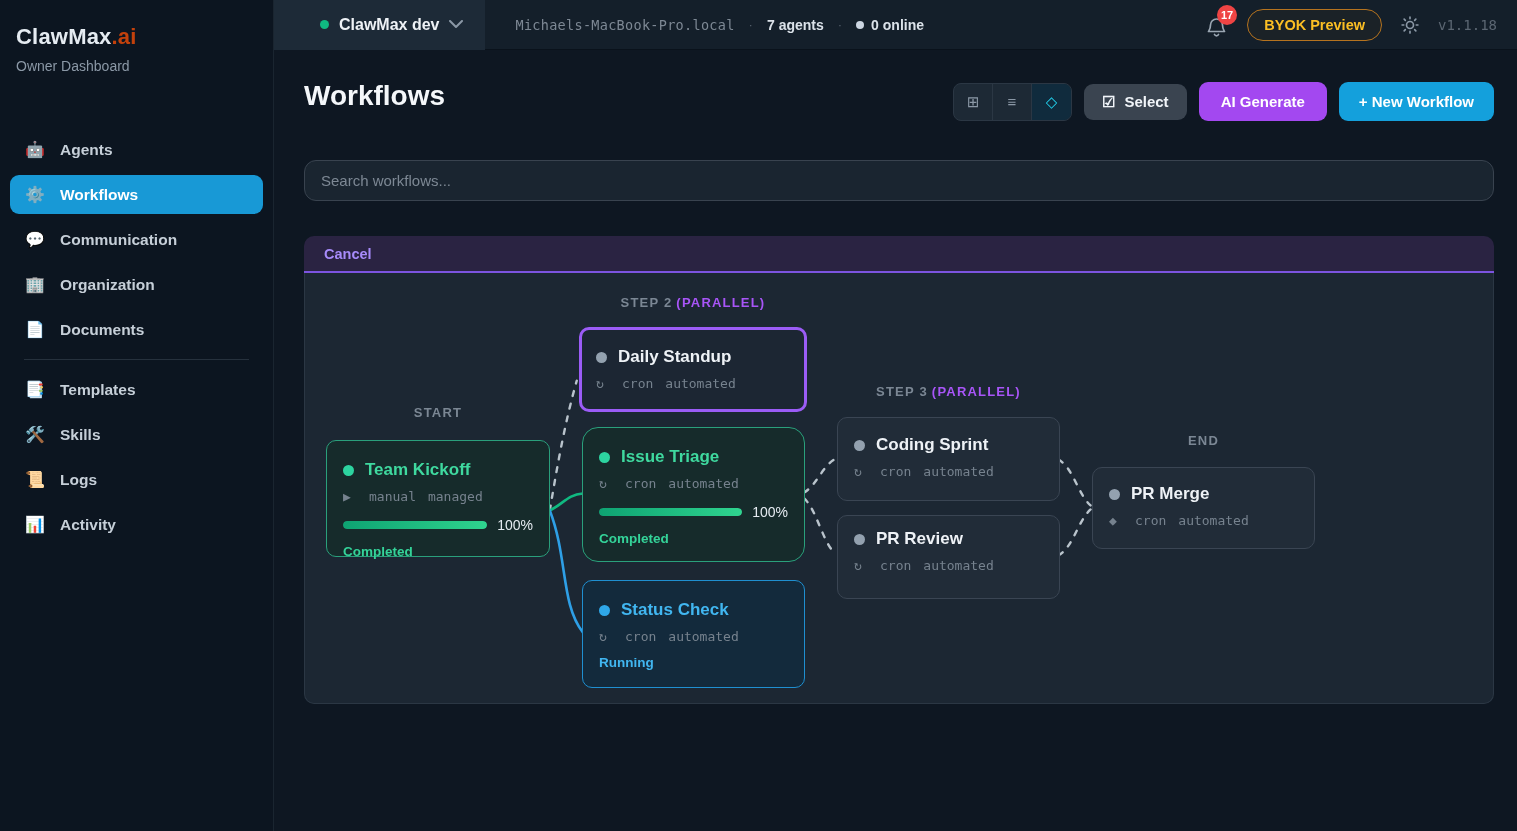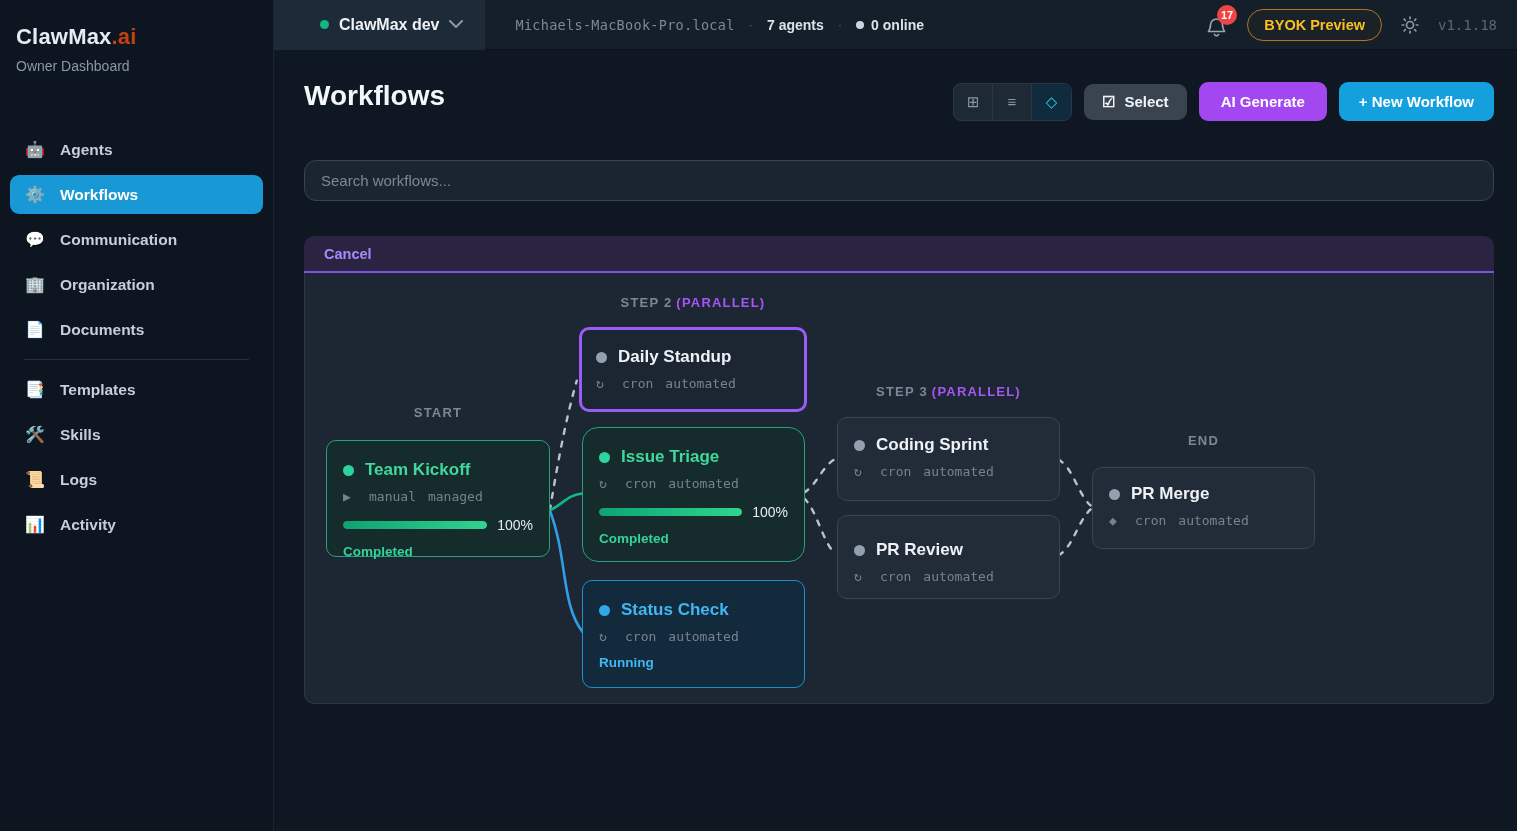--- a/index.html
+++ b/index.html
@@ -353,21 +353,21 @@
         <span class="wf-dot"></span>
         <span class="wf-title">Coding Sprint</span>
       </div>
       <div class="wf-meta mono">
         <span class="micon">↻</span>
         <span>cron</span>
         <span>automated</span>
       </div>
     </div>
 
-    <div class="wf-card" style="left:532px;top:242px;width:223px;height:84px;padding:20px 16px;">
+    <div class="wf-card" style="left:532px;top:242px;width:223px;height:84px;padding:9px 16px;">
       <div class="wf-head">
         <span class="wf-dot"></span>
         <span class="wf-title">PR Review</span>
       </div>
       <div class="wf-meta mono">
         <span class="micon">↻</span>
         <span>cron</span>
         <span>automated</span>
       </div>
     </div>

